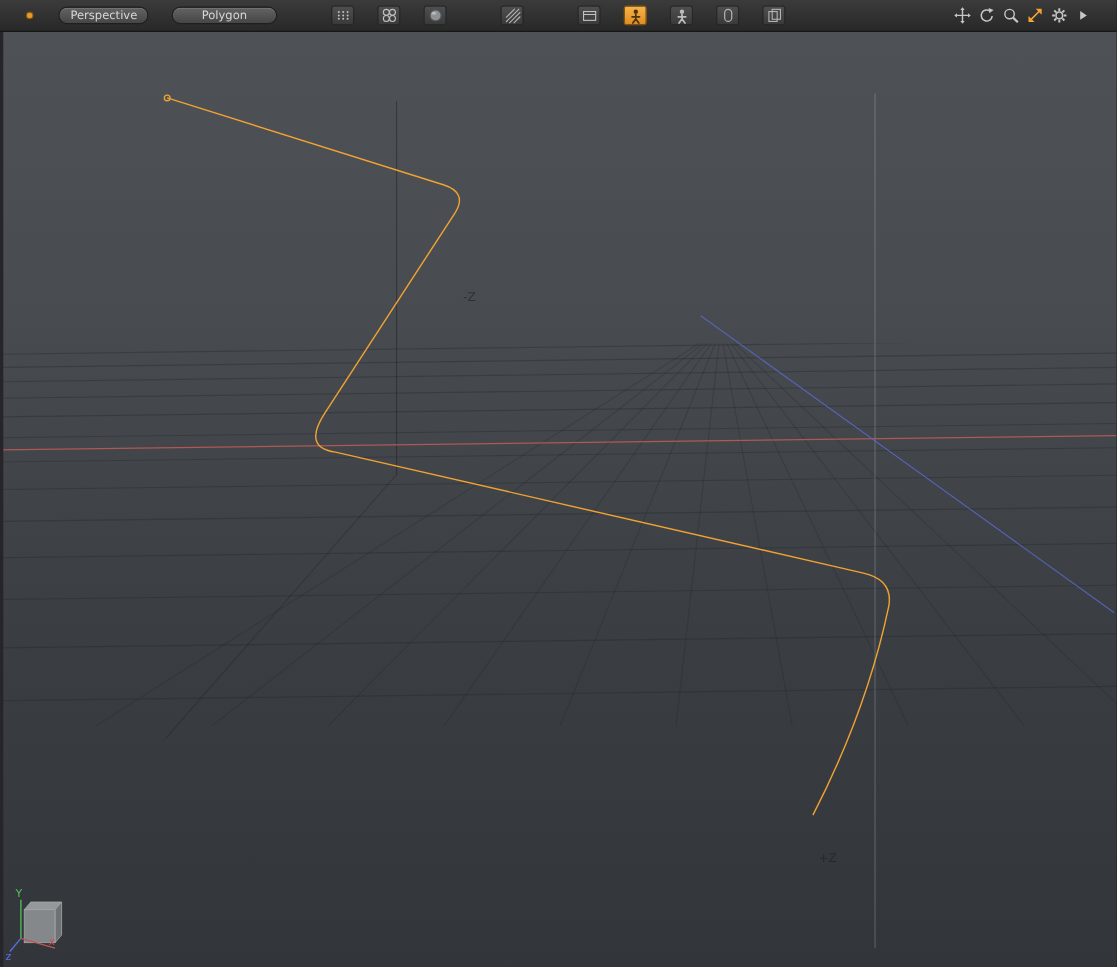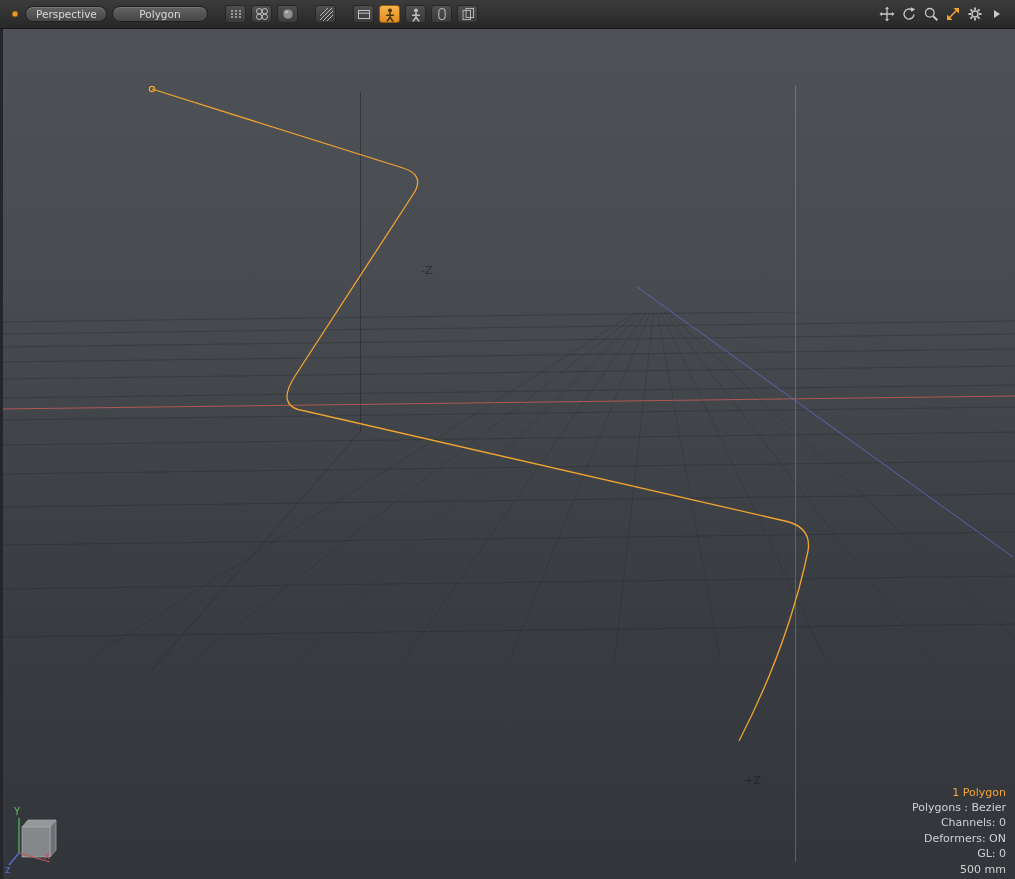--- a/index.html
+++ b/index.html
@@ -6,21 +6,21 @@
   body{
     width:1015px;height:879px;position:relative;overflow:hidden;
     background:#232325;font-family:"DejaVu Sans","Liberation Sans",sans-serif;
     -webkit-font-smoothing:antialiased;
   }
   
   .toolbar{
     position:absolute;top:0;left:0;right:0;height:29px;z-index:5;
     background:linear-gradient(#3b3b3b,#282828);
     border-bottom:1px solid #161616;
-    display:flex;align-items:center;gap:5px;padding:0 10px;box-sizing:border-box;
+    display:flex;align-items:center;gap:21px;padding:0 22px;box-sizing:border-box;
   }
   .pill{
     height:16px;border-radius:8px;border:1px solid #1f1f1f;
     background:linear-gradient(#636363,#464646);
     box-shadow:inset 0 1px 0 rgba(255,255,255,.14);
     color:#d8d8d8;font-size:10.5px;font-family:inherit;line-height:13px;
     padding:0 10px;cursor:default;
   }
   .pill.persp{width:82px}
   .pill.def{width:96px}
@@ -235,22 +235,14 @@
     <polygon points="46,24 52,17 52,47 46,54" fill="#6e7275" stroke="#a6aaae" stroke-width="0.7"></polygon>
     <rect x="18" y="24" width="28" height="30" fill="#84888b" stroke="#a6aaae" stroke-width="0.7"></rect>
     <path d="M15 50 L15 15" stroke="#55c05a" stroke-width="1.2"></path>
     <path d="M15 50 L46 59" stroke="#c05555" stroke-width="1.2"></path>
     <path d="M15 50 L5 62" stroke="#5c6ee0" stroke-width="1.2"></path>
     <text x="10" y="12" fill="#55c05a">Y</text>
     <text x="40" y="56" fill="#c05555">x</text>
     <text x="1" y="70" fill="#5c6ee0">z</text>
   </svg>
 
-  <div class="info">
-    <div class="hl">1 Polygon</div>
-    <div>Polygons : Bezier</div>
-    <div>Channels: 0</div>
-    <div>Deformers: ON</div>
-    <div>GL: 0</div>
-    <div>500 mm</div>
-  </div>
 </div>
 <div class="edge-left"></div>
 
 </body></html>

